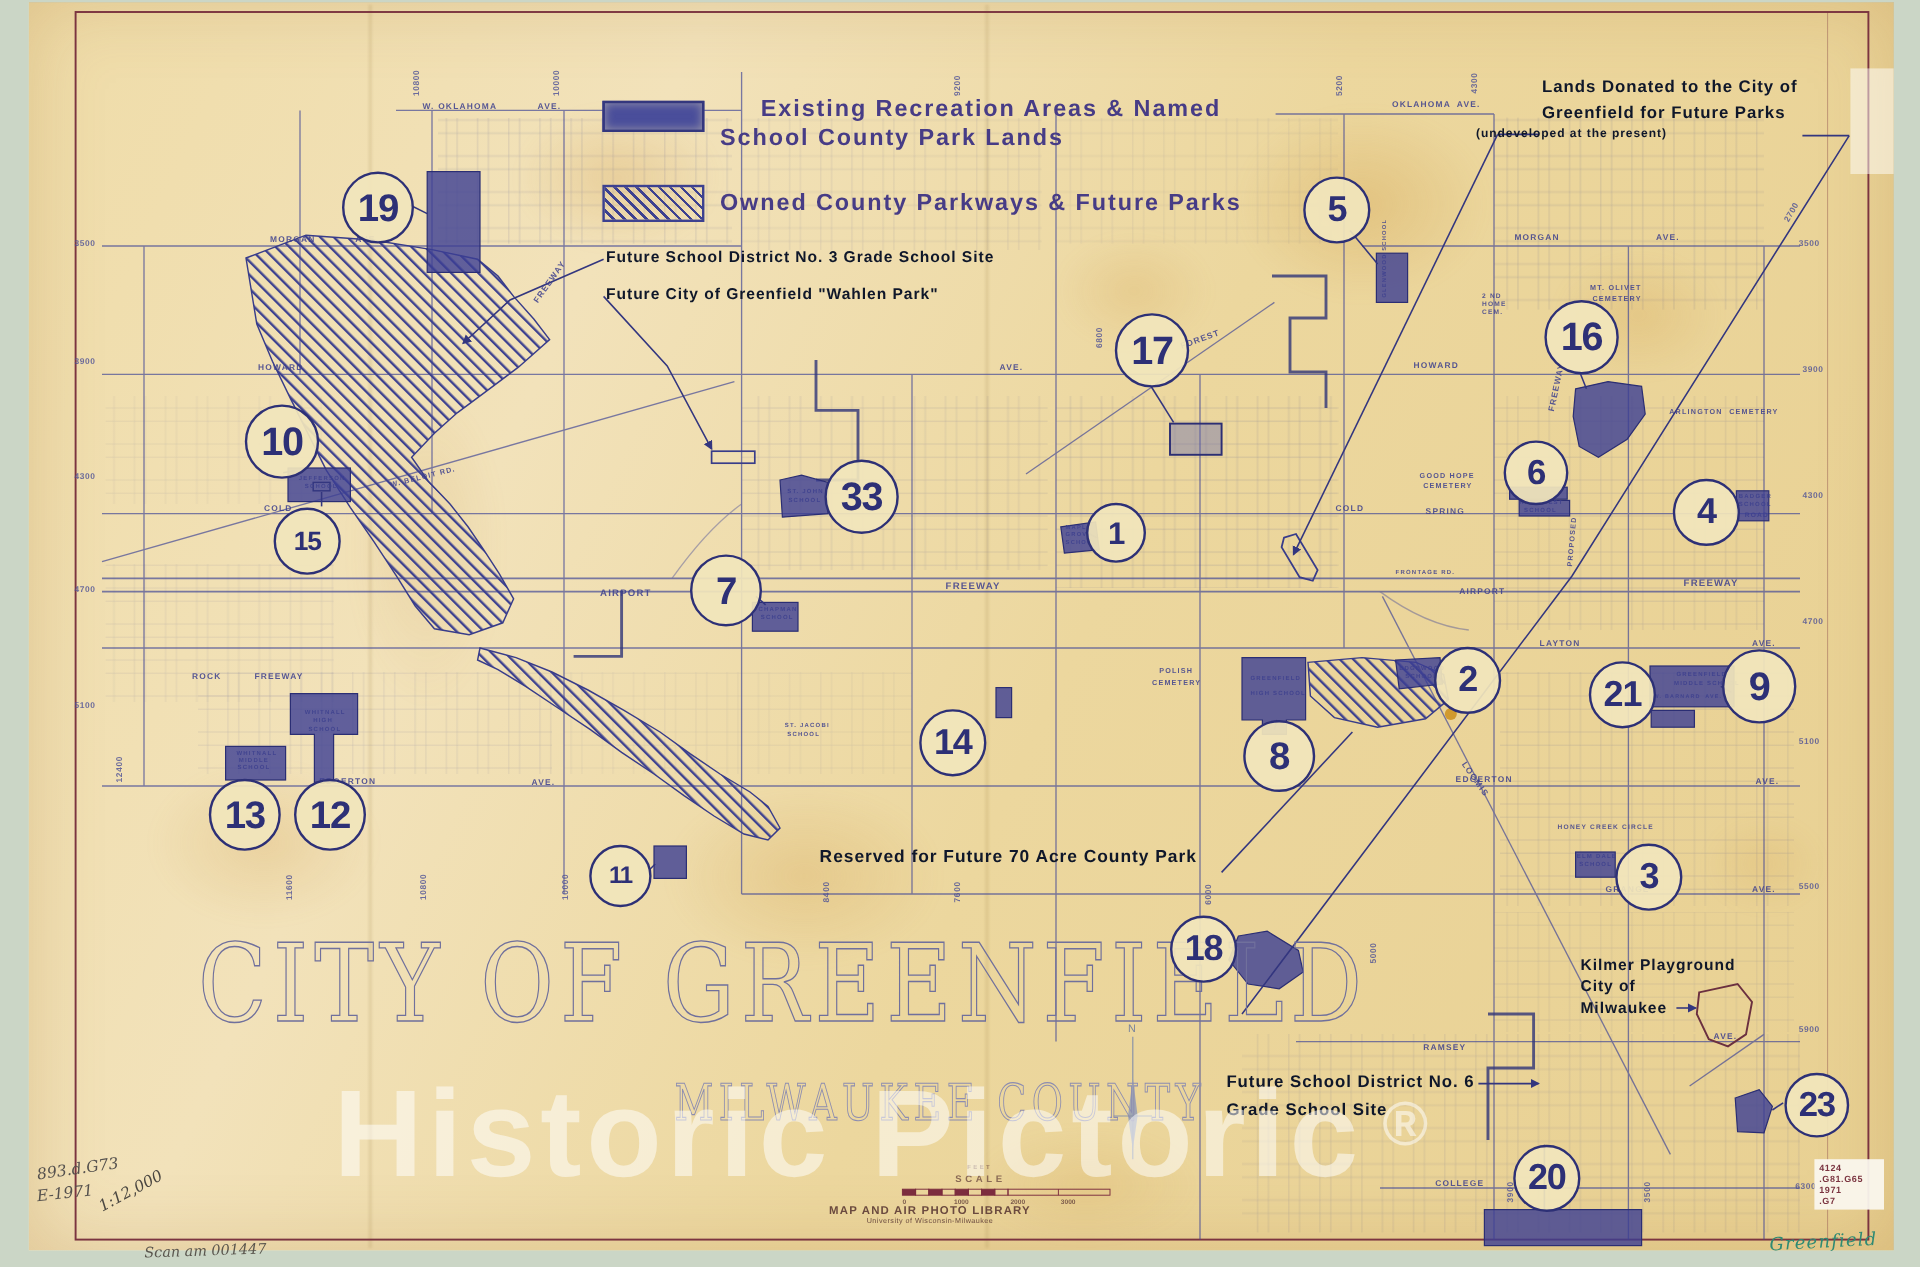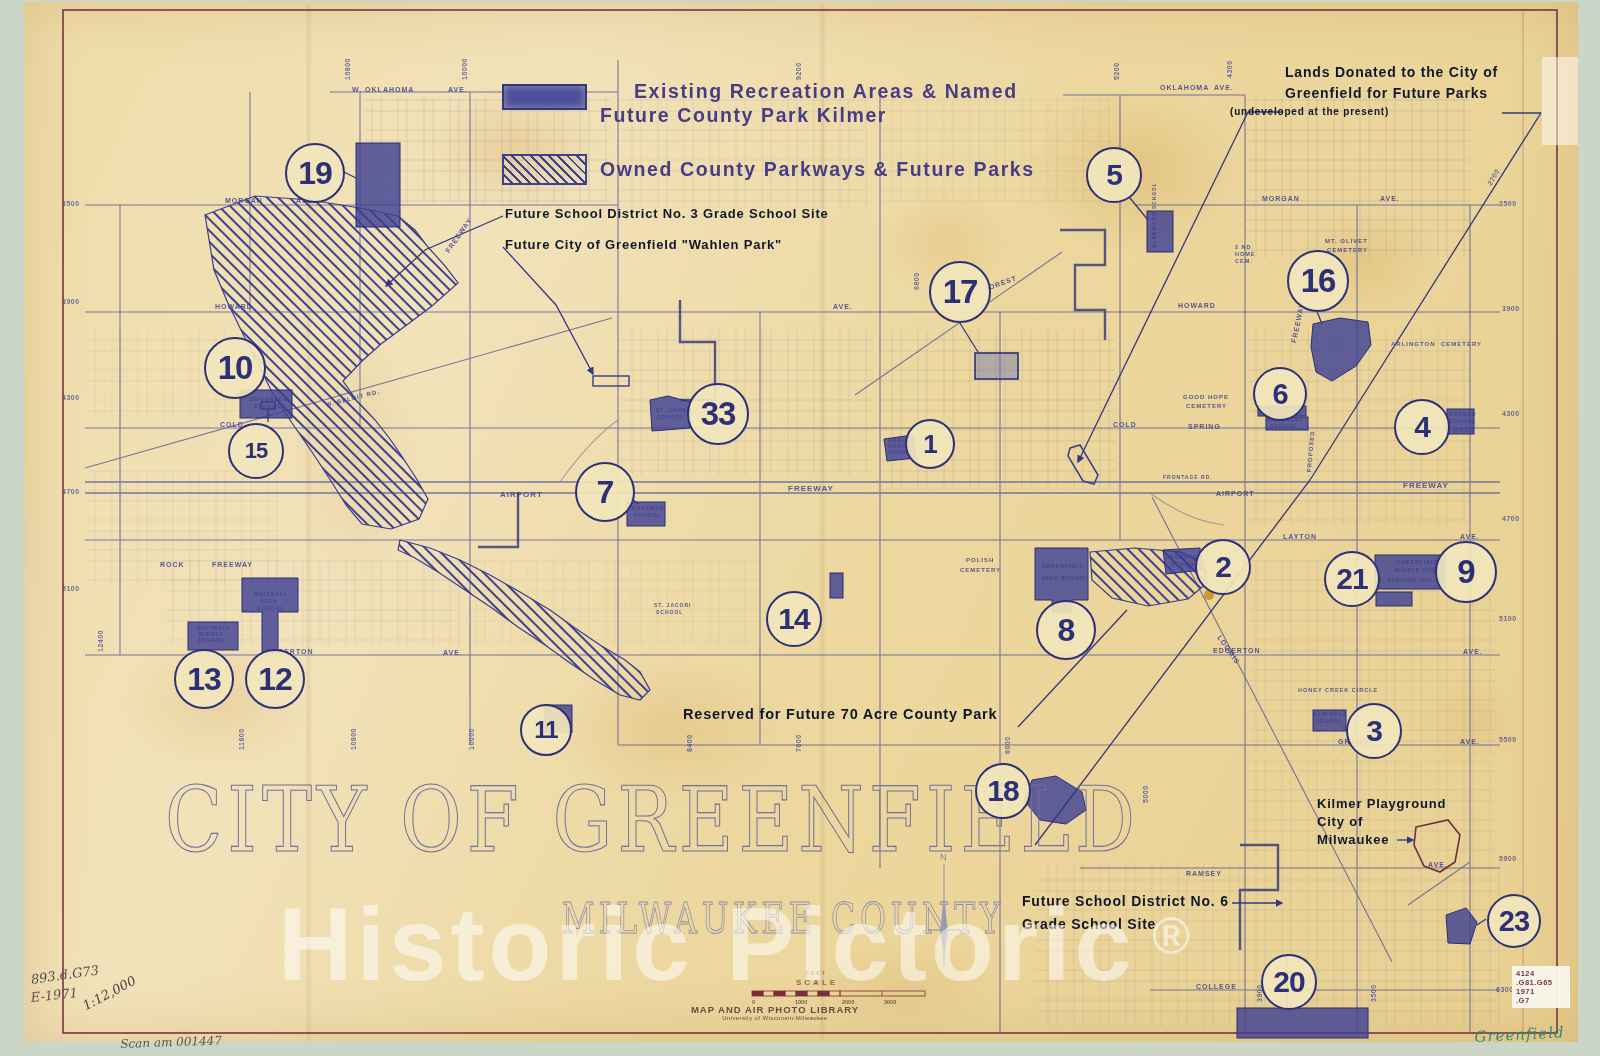--- a/index.html
+++ b/index.html
@@ -342,39 +342,39 @@
       <div class="marker" style="left: 905px; top: 419px; height: 46px; width: 46px; font-size: 26px;">1</div>
       <div class="marker" style="left: 1195px; top: 539px; height: 52px; width: 52px; font-size: 30px;">2</div>
       <div class="marker" style="left: 1346px; top: 703px; height: 52px; width: 52px; font-size: 30px;">3</div>
       <div class="marker" style="left: 1394px; top: 399px; height: 52px; width: 52px; font-size: 30px;">4</div>
       <div class="marker" style="left: 1086px; top: 147px; height: 52px; width: 52px; font-size: 30px;">5</div>
       <div class="marker" style="left: 1253px; top: 367px; height: 50px; width: 50px; font-size: 29px;">6</div>
       <div class="marker" style="left: 575px; top: 462px; height: 56px; width: 56px; font-size: 32px;">7</div>
       <div class="marker" style="left: 1036px; top: 600px; height: 56px; width: 56px; font-size: 32px;">8</div>
       <div class="marker" style="left: 1435px; top: 541px; height: 58px; width: 58px; font-size: 33px;">9</div>
       <div class="marker" style="left: 204px; top: 337px; height: 58px; width: 58px; font-size: 33px;">10</div>
-      <div class="marker" style="left: 520px; top: 704px; height: 48px; width: 48px; font-size: 24px;">11</div>
+      <div class="marker" style="left: 491px; top: 704px; height: 48px; width: 48px; font-size: 20px;">11</div>
       <div class="marker" style="left: 245px; top: 649px; height: 56px; width: 56px; font-size: 32px;">12</div>
       <div class="marker" style="left: 174px; top: 649px; height: 56px; width: 56px; font-size: 32px;">13</div>
       <div class="marker" style="left: 766px; top: 591px; height: 52px; width: 52px; font-size: 30px;">14</div>
       <div class="marker" style="left: 228px; top: 423px; height: 52px; width: 52px; font-size: 22px;">15</div>
       <div class="marker" style="left: 1287px; top: 250px; height: 58px; width: 58px; font-size: 33px;">16</div>
       <div class="marker" style="left: 929px; top: 261px; height: 58px; width: 58px; font-size: 33px;">17</div>
       <div class="marker" style="left: 975px; top: 763px; height: 52px; width: 52px; font-size: 30px;">18</div>
       <div class="marker" style="left: 285px; top: 143px; height: 56px; width: 56px; font-size: 32px;">19</div>
       <div class="marker" style="left: 1261px; top: 954px; height: 52px; width: 52px; font-size: 30px;">20</div>
       <div class="marker" style="left: 1324px; top: 551px; height: 52px; width: 52px; font-size: 30px;">21</div>
       <div class="marker" style="left: 687px; top: 383px; height: 58px; width: 58px; font-size: 33px;">33</div>
       <div class="marker" style="left: 1487px; top: 894px; height: 50px; width: 50px; font-size: 29px;">23</div>
     </div>
 
   <div class="layer">
     <div class="legend-swatch-solid"></div>
     <div class="legend-text" style="left:600px;top:80px;margin-left:34px;">Existing Recreation Areas &amp; Named</div>
-    <div class="legend-text" style="left:600px;top:104px;">Future County Park Kilmer</div>
+    <div class="legend-text" style="left:600px;top:104px;">School County Park Lands</div>
     <div class="legend-swatch-hatch"></div>
     <div class="legend-text" style="left:600px;top:158px;">Owned County Parkways &amp; Future Parks</div>
   </div>
 
   <div class="layer">
     <div class="anno" style="left:505px;top:206px;font-size:13px;">Future School District No. 3 Grade School Site</div>
     <div class="anno" style="left:505px;top:237px;font-size:13px;">Future City of Greenfield "Wahlen Park"</div>
     <div class="anno" style="left:1285px;top:64px;font-size:14px;">Lands Donated to the City of</div>
     <div class="anno" style="left:1285px;top:85px;font-size:14px;">Greenfield for Future Parks</div>
     <div class="anno" style="left:1230px;top:106px;font-size:10px;">(undeveloped at the present)</div>

